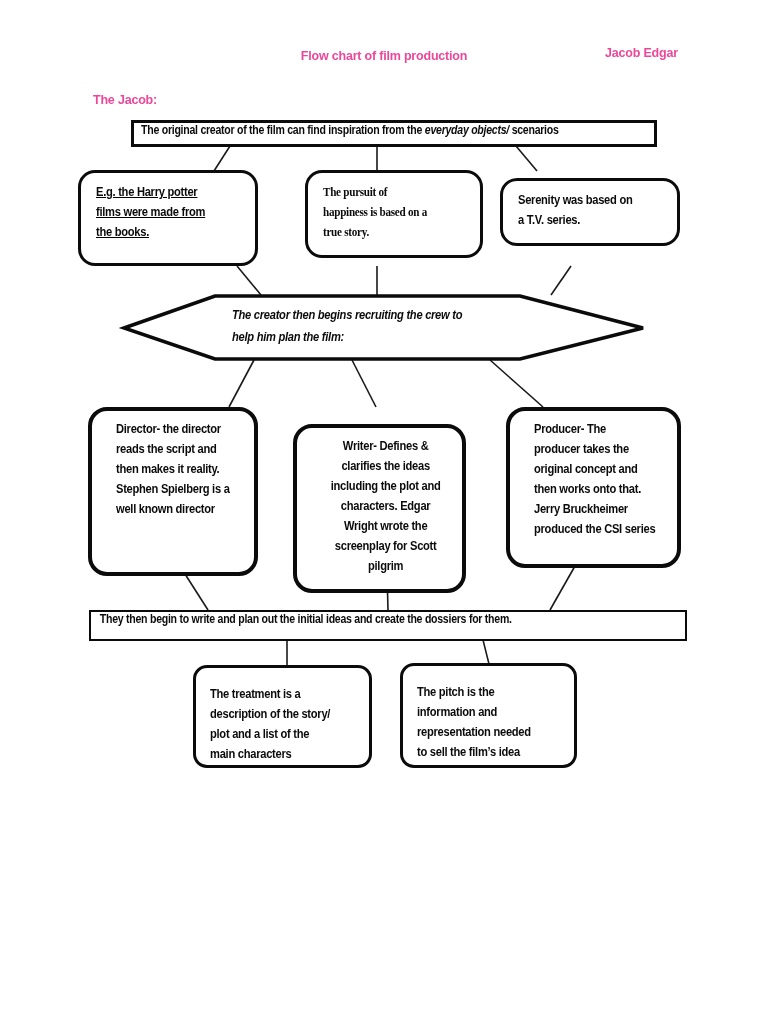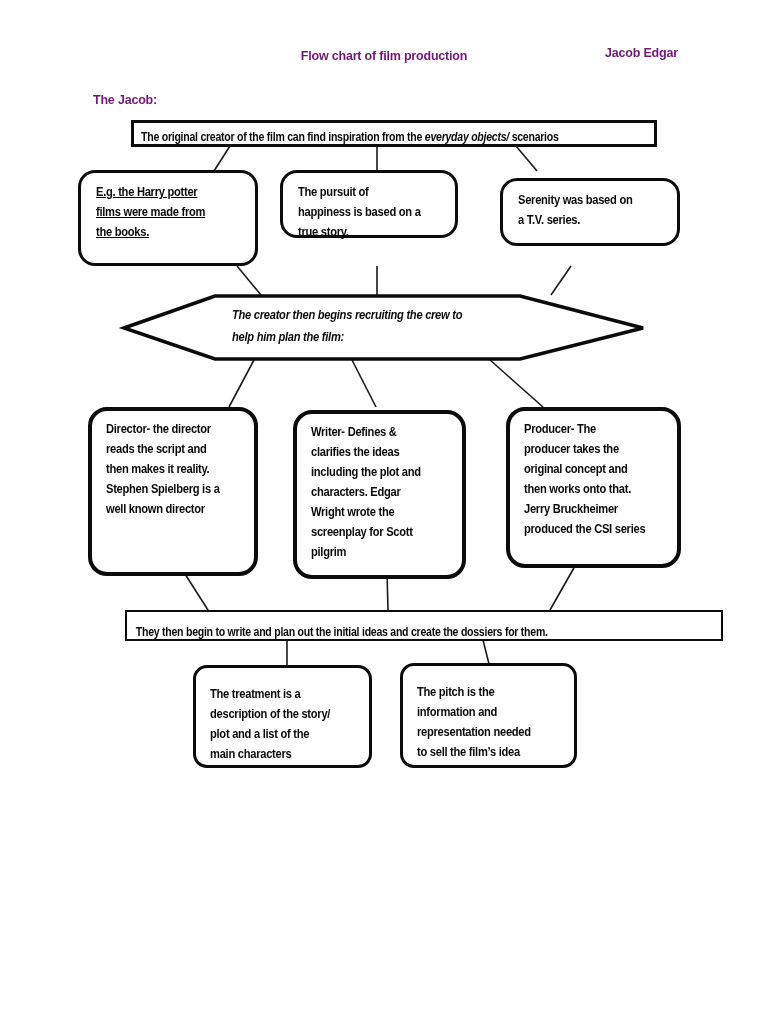--- a/index.html
+++ b/index.html
@@ -6,33 +6,33 @@
   .page{
     position:relative;width:768px;height:1024px;background:#ffffff;overflow:hidden;
     font-family:"Liberation Sans",sans-serif;color:#000;
   }
   .connectors{position:absolute;left:0;top:0;z-index:1;}
   .txt{
     font-weight:bold;font-size:12px;letter-spacing:-0.3px;line-height:20px;
     white-space:pre;transform:scaleX(0.93);transform-origin:0 0;color:#0b0b0b;
   }
   .abs{position:absolute;z-index:2;}
-  .title{font-weight:bold;font-size:12.5px;letter-spacing:-0.2px;color:#701a75;}
+  .title{font-weight:bold;font-size:12.5px;letter-spacing:-0.2px;color:#ec4899;}
   .node{
     position:absolute;z-index:2;background:#ffffff;border:3px solid #0b0b0b;
     box-sizing:border-box;
   }
   .round1{border-radius:17px;border-width:3.5px;padding:9px 2px 0 15px;}
-  .round2{border-radius:19px;border-width:4.5px;padding:8px 2px 0 14px;}
+  .round2{border-radius:19px;border-width:4.5px;padding:8px 2px 0 24px;}
   .round3{border-radius:14px;border-width:3.5px;padding:16px 2px 0 14px;}
   .bar{
-    display:flex;align-items:flex-end;background:#ffffff;box-sizing:border-box;
+    display:flex;align-items:flex-start;background:#ffffff;box-sizing:border-box;
   }
   .bar1{border:3px solid #0b0b0b;}
-  .bar2{border:2px solid #0b0b0b;margin-left:36px;}
+  .bar2{border:2px solid #0b0b0b;}
   .barline{
     font-weight:bold;font-size:12px;letter-spacing:-0.3px;white-space:nowrap;
     transform:scaleX(0.88);transform-origin:0 50%;color:#0b0b0b;
   }
   .it{font-style:italic;}
   .hexlabel{z-index:3;font-style:italic;}
 </style>
 </head>
 <body>
 
@@ -68,21 +68,21 @@
     <div class="barline" style="padding-left:8px;">
       <span>The original creator of the film can find inspiration from the </span><span class="it">everyday objects/</span><span> scenarios</span>
     </div>
   </div>
 
   <div class="node round1" style="left:78px;top:170px;width:180px;height:96px;text-decoration:underline;">
     <div class="txt">E.g. the Harry potter
 films were made from
 the books.</div>
   </div>
-  <div class="node round1" style="left:280px;top:170px;width:178px;height:68px;">
+  <div class="node round1" style="left:305px;top:170px;width:178px;height:88px;font-family:Liberation Serif, serif;">
     <div class="txt">The pursuit of
 happiness is based on a
 true story.</div>
   </div>
   <div class="node round1" style="left:500px;top:178px;width:180px;height:68px;">
     <div class="txt">Serenity was based on
 a T.V. series.</div>
   </div>
 
   <div class="abs hexlabel" style="left:232px;top:305px;">
@@ -90,21 +90,21 @@
 help him plan the film:</div>
   </div>
 
   <div class="node round2" style="left:88px;top:407px;width:170px;height:169px;">
     <div class="txt">Director- the director
 reads the script and
 then makes it reality.
 Stephen Spielberg is a
 well known director</div>
   </div>
-  <div class="node round2" style="left:293px;top:410px;width:173px;height:169px;">
+  <div class="node round2" style="left:293px;top:424px;width:173px;height:169px;text-align:center;">
     <div class="txt">Writer- Defines &amp;
 clarifies the ideas
 including the plot and
 characters. Edgar
 Wright wrote the
 screenplay for Scott
 pilgrim</div>
   </div>
   <div class="node round2" style="left:506px;top:407px;width:175px;height:161px;">
     <div class="txt">Producer- The

